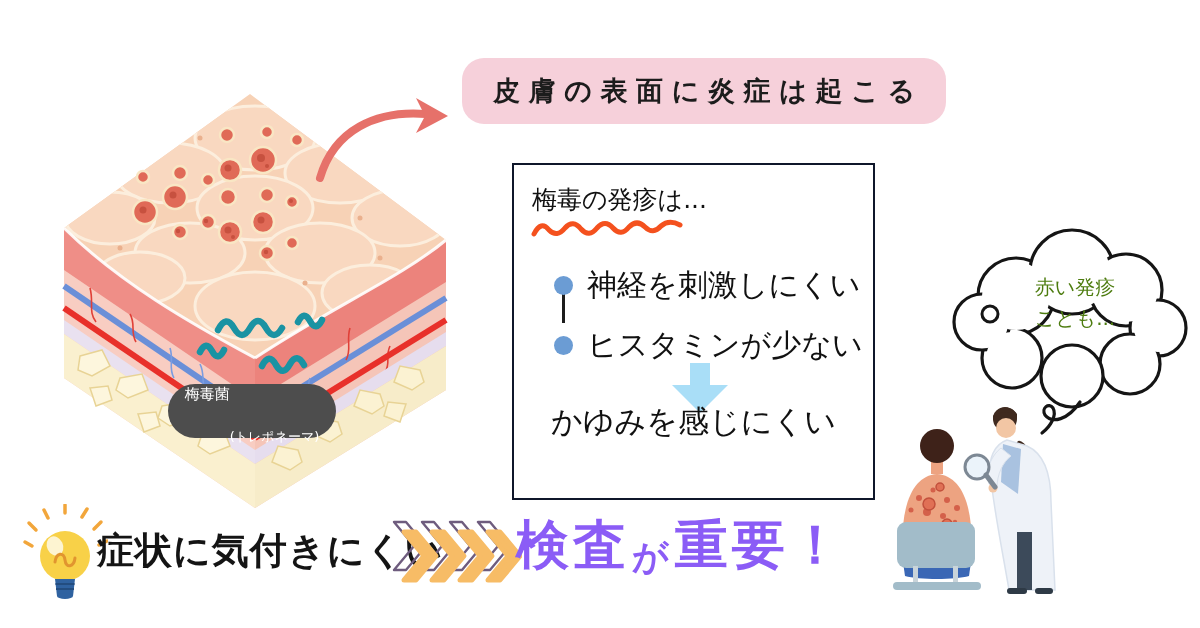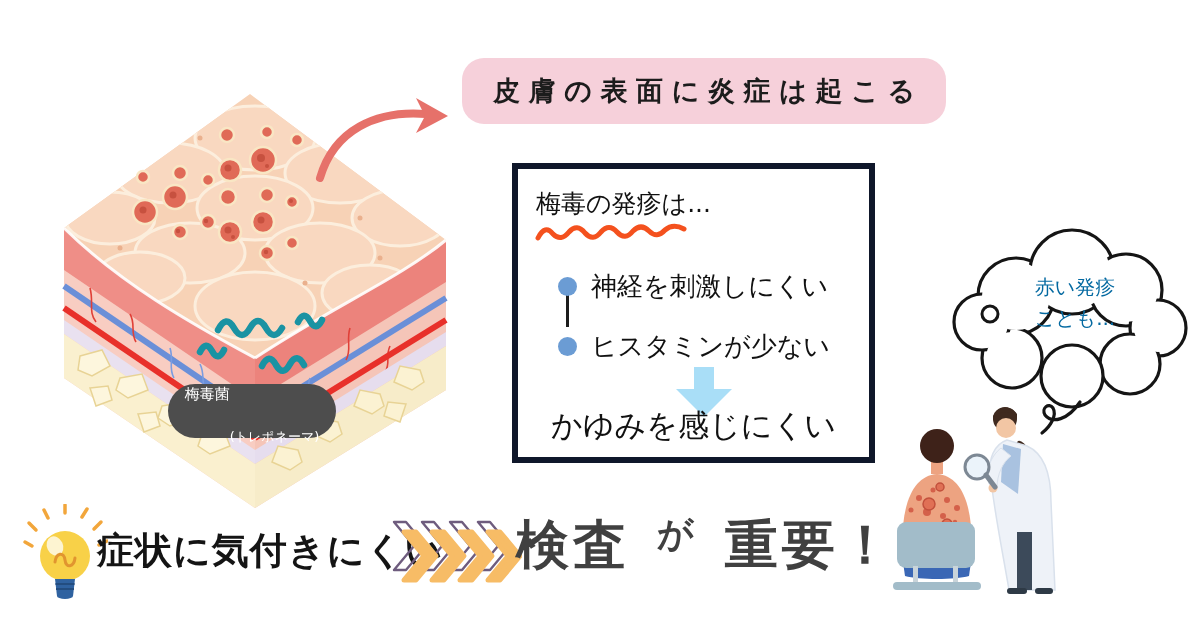--- a/index.html
+++ b/index.html
@@ -22,42 +22,42 @@
   .skin-label{
     left:168px;top:384px;width:168px;height:54px;border-radius:27px;background:#4d4d4d;
     color:#fff;text-align:center;display:flex;justify-content:center;
     line-height:1.4;
   }
   .skin-label .l1{font-size:15px;}
   .skin-label .l2{font-size:13px;margin-top:44px;}
 
   
   .info-box{
-    left:512px;top:163px;width:363px;height:300px;background:#fff;border:6px solid #0f172a;
+    left:512px;top:163px;width:363px;height:337px;background:#fff;border:2px solid #0f172a;
     box-sizing:border-box;
   }
   .box-title{position:absolute;left:18px;top:18px;font-size:25px;color:#111;}
   .wavy{position:absolute;left:16px;top:52px;}
   .bullet-row{position:absolute;left:40px;display:flex;align-items:center;gap:14px;}
   .bullet-row.r1{top:100px;}
   .bullet-row.r2{top:160px;}
   .bullet-dot{width:19px;height:19px;border-radius:50%;background:#6b9cd4;flex:0 0 auto;}
-  .bullet-text{font-size:26px;color:#111;white-space:nowrap;}
+  .bullet-text{font-size:30px;color:#111;white-space:nowrap;}
   .bullet-connector{position:absolute;left:48px;top:122px;width:3px;height:36px;background:#1d1d1d;}
   .down-arrow{position:absolute;left:158px;top:198px;}
   .box-conclusion{position:absolute;left:0;right:0;top:236px;text-align:center;font-size:31px;color:#111;white-space:nowrap;}
 
   
   .bubble-text{
-    left:980px;top:272px;width:190px;text-align:center;font-size:20px;line-height:31px;color:#0369a1;
+    left:980px;top:272px;width:190px;text-align:center;font-size:20px;line-height:31px;color:#4d7c0f;
   }
 
   
   .lead-text{left:97px;top:526px;font-size:37px;font-weight:600;letter-spacing:1px;color:#141414;white-space:nowrap;}
-  .emphasis{left:516px;top:510px;display:flex;align-items:flex-start;letter-spacing:4px;color:#404040;white-space:nowrap;gap:25px;}
+  .emphasis{left:516px;top:510px;display:flex;align-items:flex-end;letter-spacing:4px;color:#8b5cf6;white-space:nowrap;}
   .emphasis .big{font-size:53px;font-weight:700;}
   .emphasis .small{font-size:36px;font-weight:600;padding:0 2px;}
 </style>
 </head>
 <body>
 
 <div class="stage">
 
   <svg class="abs" style="left:50px;top:78px;" width="410" height="432" viewBox="0 0 410 432">
     <defs>

